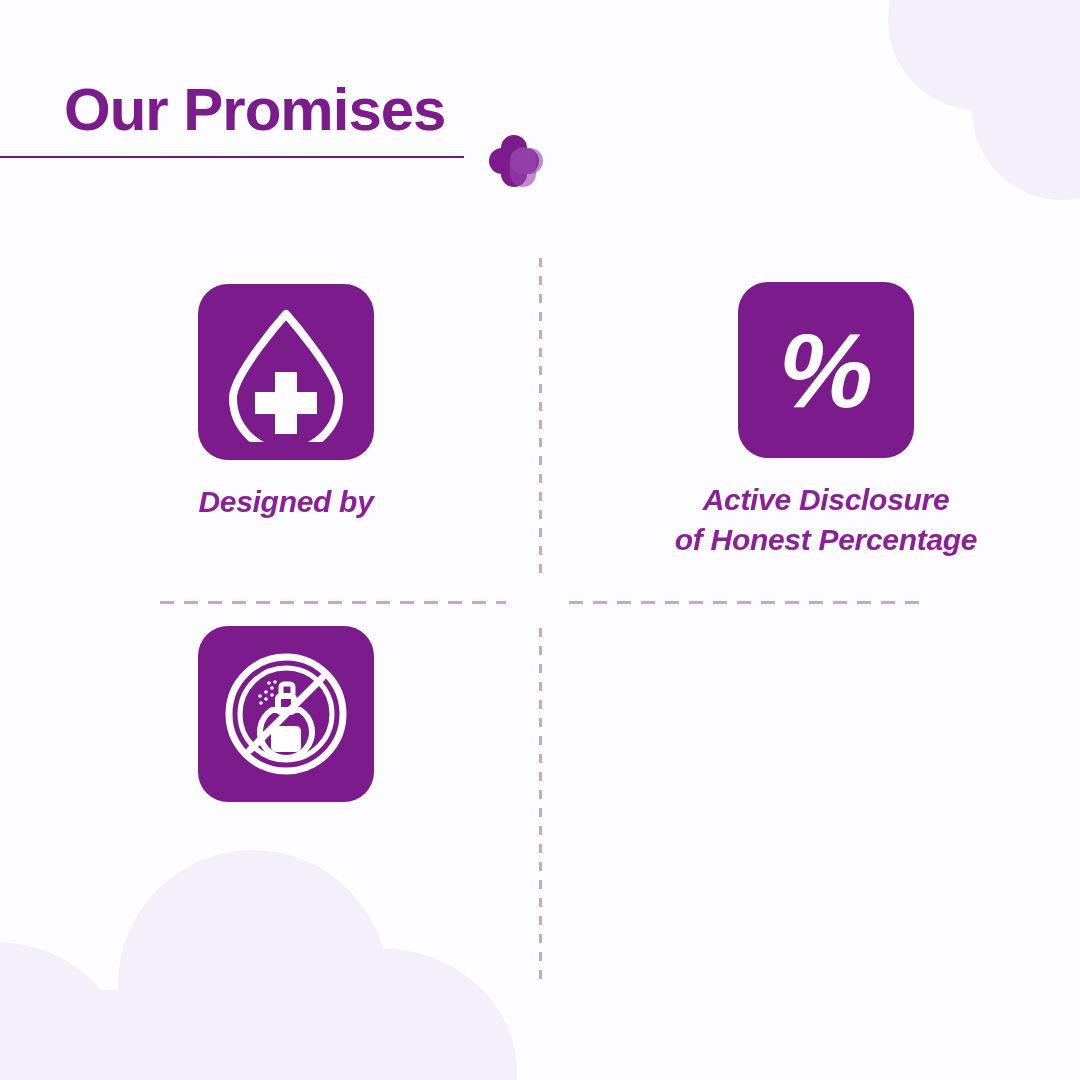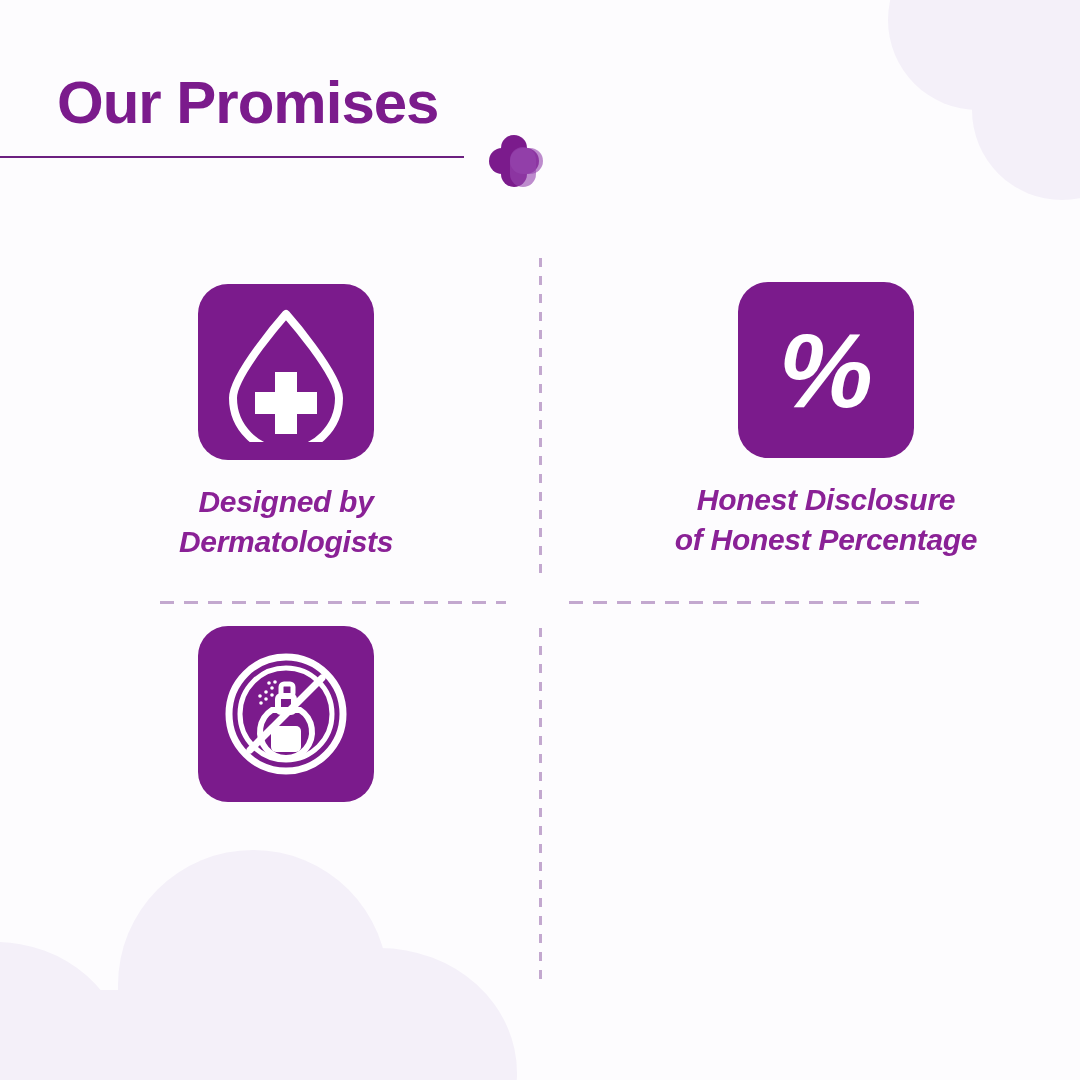--- a/index.html
+++ b/index.html
@@ -39,21 +39,21 @@
   
   .header {
     position: absolute;
     top: 0; left: 0;
     width: 100%;
   }
   .page-title {
     position: absolute;
     top: 70px;
     left: 57px;
-    margin: 0;
+    margin: 7px;
     font-size: 60px;
     font-weight: bold;
     letter-spacing: -1px;
     color: #7b1b8c;
     line-height: 1.1;
     white-space: nowrap;
   }
   .title-rule {
     position: absolute;
     top: 156px;
@@ -208,31 +208,30 @@
 
   <div class="card card-r1">
     <div class="icon-tile">
       <svg width="130" height="140" viewBox="0 0 130 140" aria-hidden="true">
         <path d="M65 12 C65 12 118 72 118 96 A53 53 0 0 1 12 96 C12 72 65 12 65 12 Z" fill="none" stroke="#ffffff" stroke-width="8" stroke-linejoin="round"></path>
         <path d="M54 70 h22 v20 h20 v22 h-20 v20 h-22 v-20 h-20 v-22 h20 z" fill="#ffffff"></path>
       </svg>
     </div>
     <div class="card-label">
       <span class="line">Designed by</span>
-      <span class="line">Dermatologists</span>
     </div>
   </div>
 
 
   <div class="card card-r2">
     <div class="icon-tile">
       <span class="pct-glyph">%</span>
     </div>
     <div class="card-label">
-      <span class="line">Honest Disclosure</span>
+      <span class="line">Active Disclosure</span>
       <span class="line">of Honest Percentage</span>
     </div>
   </div>
 
   <div class="card card-r2">
     <div class="icon-tile">
       <svg width="132" height="132" viewBox="0 0 132 132" aria-hidden="true">
 
         <circle cx="66" cy="66" r="57" fill="none" stroke="#ffffff" stroke-width="7"></circle>
         <circle cx="66" cy="66" r="46" fill="none" stroke="#ffffff" stroke-width="5"></circle>

